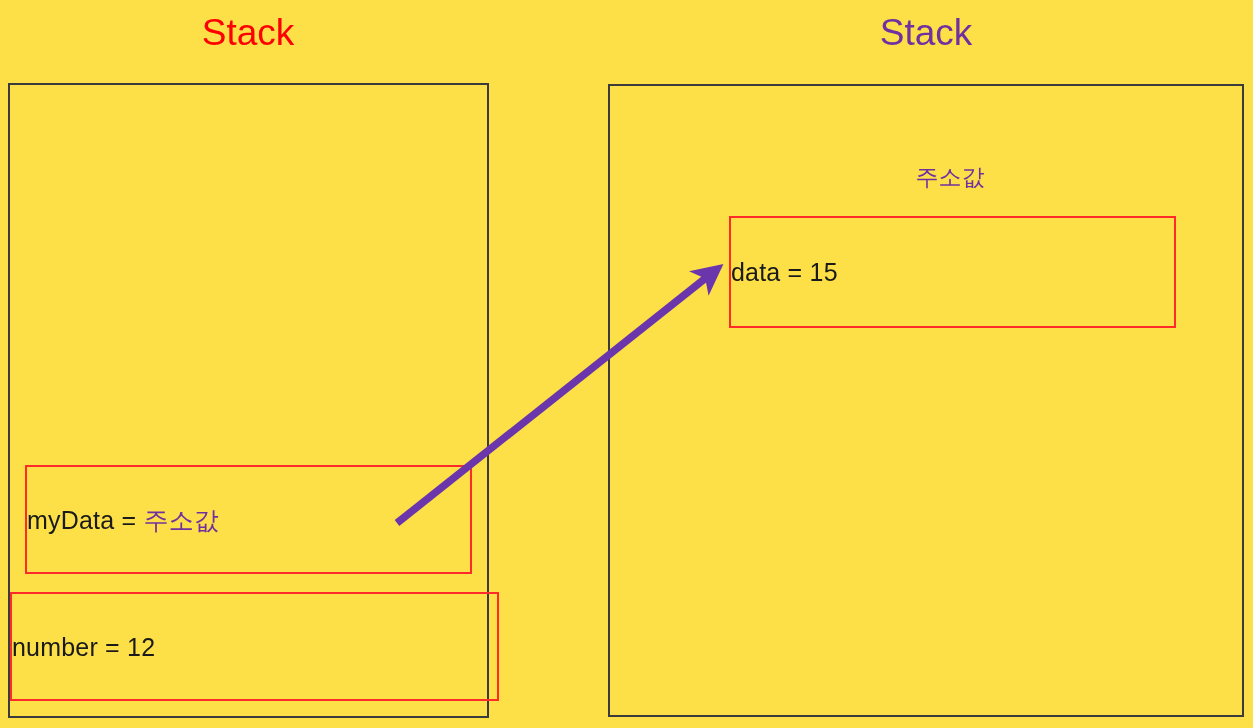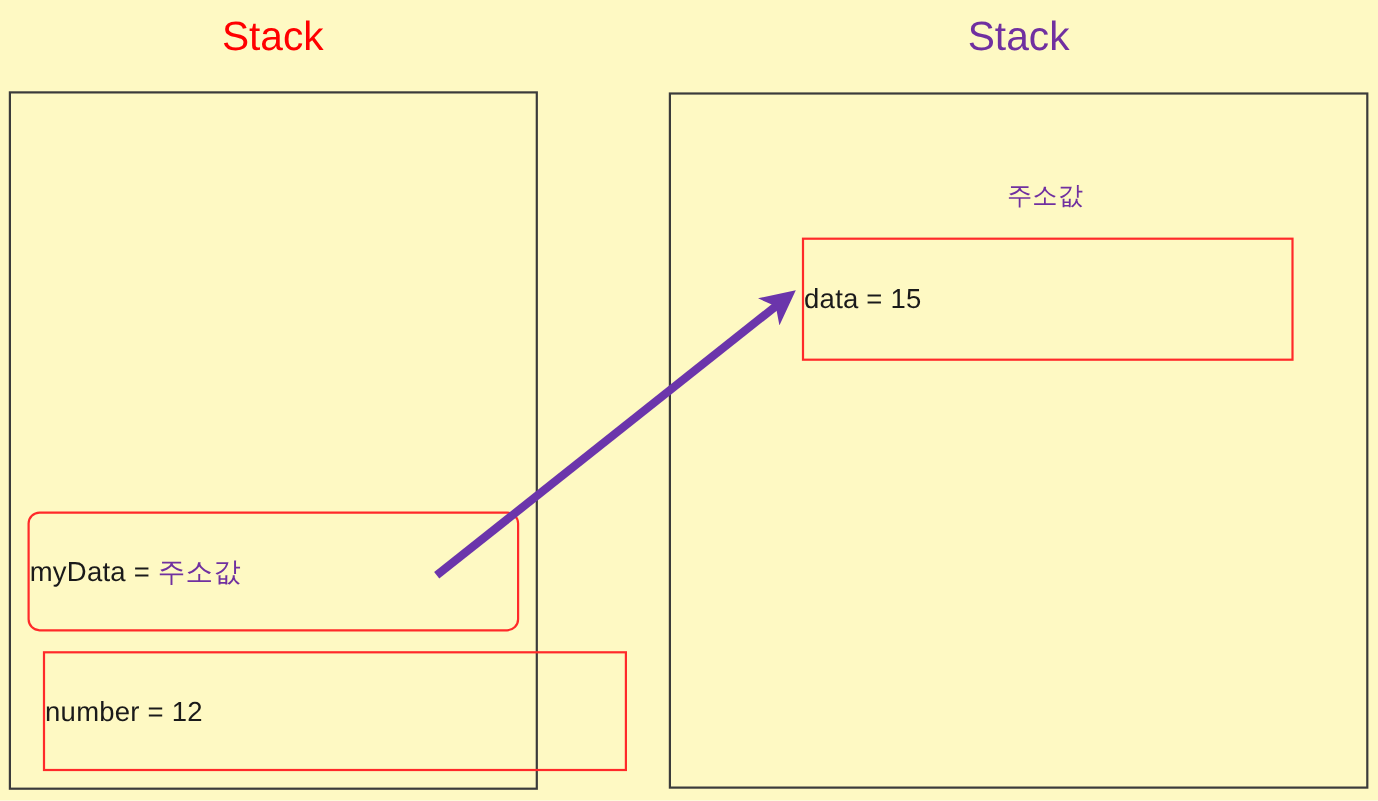--- a/index.html
+++ b/index.html
@@ -7,21 +7,21 @@
     padding: 0;
     background: #ffffff;
   }
   body {
     font-family: "Liberation Sans", "DejaVu Sans", sans-serif;
   }
   #canvas {
     position: relative;
     width: 1253px;
     height: 728px;
-    background: #fef9c3;
+    background: #fde047;
     overflow: hidden;
   }
 
   
   .region-title {
     position: absolute;
     font-size: 37px;
     font-weight: 400;
     line-height: 1;
     white-space: nowrap;
@@ -68,26 +68,25 @@
     box-sizing: border-box;
     display: flex;
     align-items: center;
     justify-content: flex-start;
   }
   #slot-mydata {
     left: 25px;
     top: 465px;
     width: 447px;
     height: 109px;
-    border-radius: 11px;
   }
   #slot-number {
-    left: 39px;
+    left: 10px;
     top: 592px;
-    width: 531px;
+    width: 489px;
     height: 109px;
   }
   #slot-data {
     left: 729px;
     top: 216px;
     width: 447px;
     height: 112px;
   }
 
   .slot-text {

